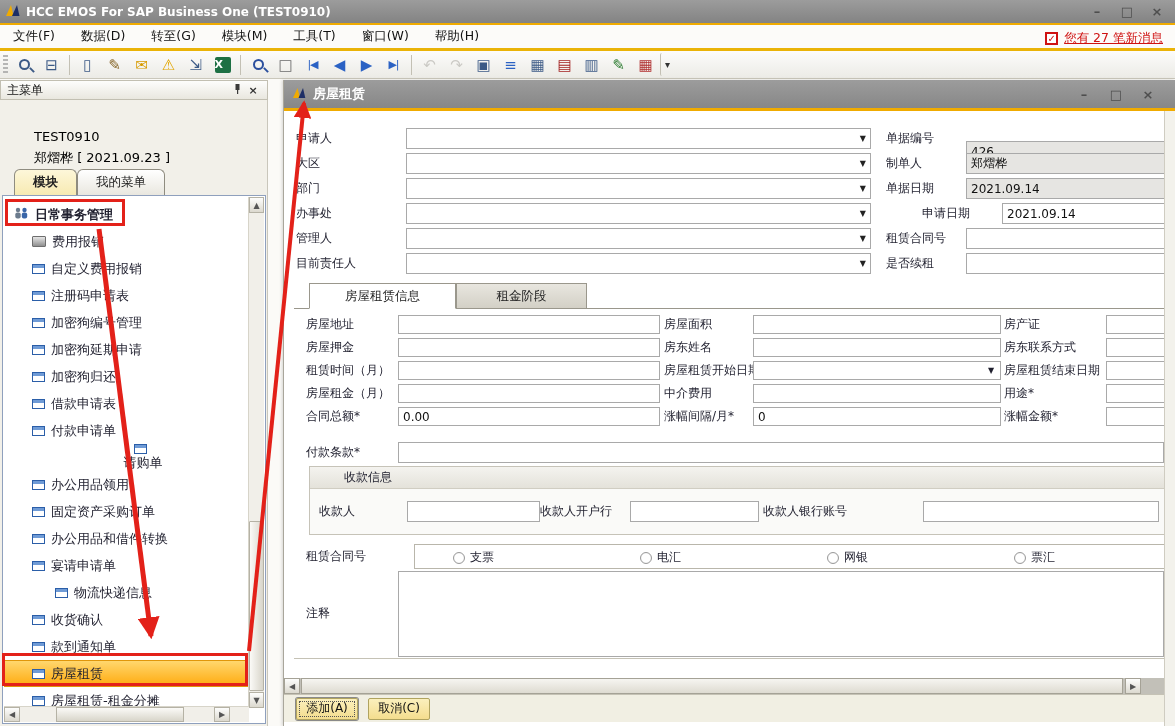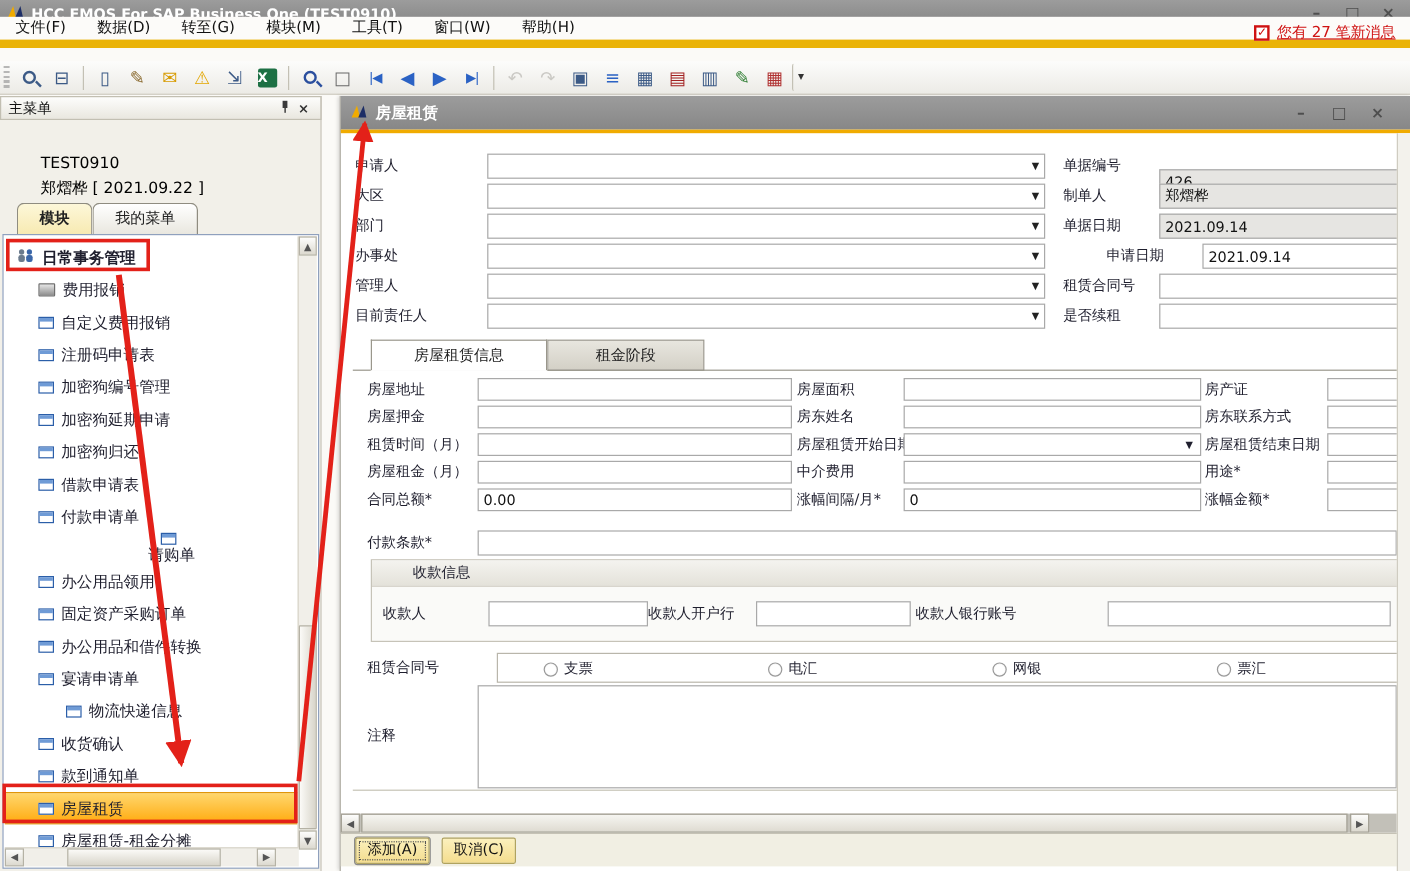--- a/index.html
+++ b/index.html
@@ -10,22 +10,22 @@
   
   .titlebar { position:absolute; left:0; top:0; width:1175px; height:23px;
     background:linear-gradient(#9c9c9c,#838383); display:flex; align-items:center; }
   .titlebar .logo { margin:0 6px 0 5px; }
   .titlebar .t-text { color:#fff; font-weight:bold; font-size:12px; }
   .win-controls { position:absolute; right:10px; top:0; height:23px; display:flex; align-items:center; gap:14px; }
   .win-btn { color:#4e4e4e; font-weight:bold; font-size:13px; width:16px; text-align:center; cursor:default; }
   .accent-line { position:absolute; left:0; top:23px; width:1175px; height:2px; background:#f0ab00; }
 
   
-  .menubar { position:absolute; left:0; top:14px; width:1175px; height:26px; background:#fcfbf9;
-    display:flex; align-items:center; border-bottom:7px solid #eab308; }
+  .menubar { position:absolute; left:0; top:25px; width:1175px; height:26px; background:#fcfbf9;
+    display:flex; align-items:center; border-bottom:3px solid #eab308; }
   .menu-item { padding:0 13px; font-size:12.5px; color:#111; }
   .messages { position:absolute; right:12px; top:0; height:26px; display:flex; align-items:center; gap:6px; }
   .msg-icon { width:13px; height:13px; border:2px solid #cf1212; background:#fff; color:#cf1212;
     font-size:10px; line-height:9px; text-align:center; font-weight:bold; }
   .msg-link { color:#cf1212; text-decoration:underline; font-size:12.5px; }
 
   
   .toolbar { position:absolute; left:0; top:51px; width:1175px; height:28px;
     background:linear-gradient(#fcfcfb,#ecebe6); border-bottom:1px solid #cac7bb;
     display:flex; align-items:center; padding-left:3px; }
@@ -213,21 +213,21 @@
       <span class="sb-hicon">
         <svg width="9" height="12">
             <rect x="2.5" y="1" width="4" height="6" fill="#3a3a3a"></rect>
             <rect x="4" y="7" width="1.2" height="4" fill="#3a3a3a"></rect>
           </svg>
       </span>
       <span class="sb-hicon" style="font-weight:bold;">×</span>
     </div>
     <div class="sb-user">
       <div>TEST0910</div>
-      <div>郑熠桦 [ 2021.09.22 ]</div>
+      <div>郑熠桦 [ 2021.09.23 ]</div>
     </div>
     <div class="sb-tabs">
       <span class="sb-tab active">模块</span>
       <span class="sb-tab">我的菜单</span>
     </div>
     <div class="sb-panel">
       <div id="side-items">
           <div class="side-item root" style="top: 5px;">
             <span><svg width="15" height="12">
                 <circle cx="4" cy="3" r="2.2" fill="#6b7b8d"></circle>

